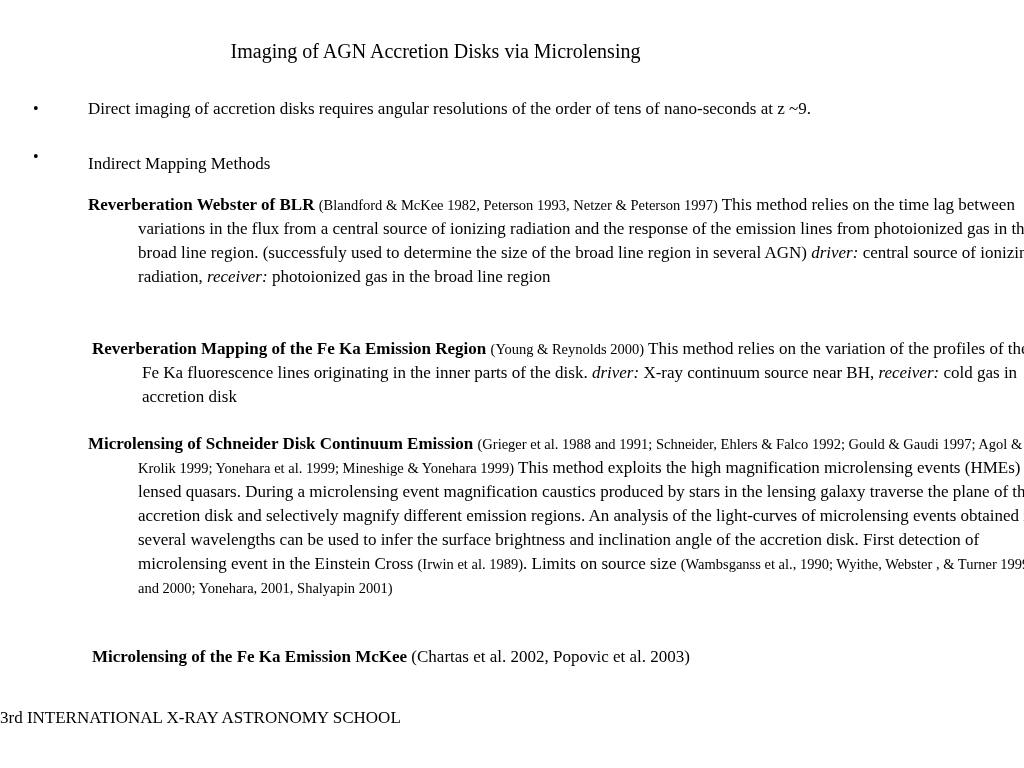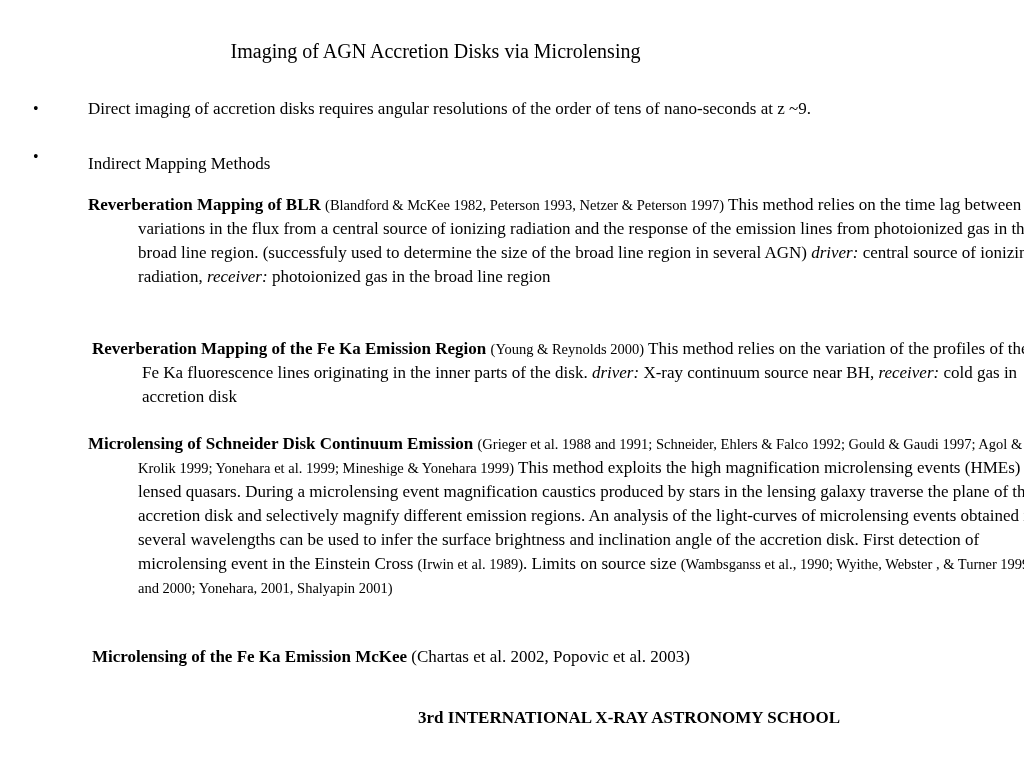--- a/index.html
+++ b/index.html
@@ -6,35 +6,35 @@
   body { width:1024px; height:768px; position:relative; overflow:hidden;
          font-family:"Liberation Serif", serif; color:#000; }
   .title { position:absolute; top:40px; left:0; width:871px; text-align:center; font-size:20px; }
   .bullet { position:absolute; left:33px; font-size:16px; }
   .btext { position:absolute; left:88px; font-size:17px; }
   .para { position:absolute; left:88px; width:910px; font-size:17px; line-height:24px;
           padding-left:50px; text-indent:-50px; }
   .para b { font-weight:bold; }
   .ref { font-size:14.5px;margin-top:47px; }
   .para i { }
-  .footer { position:absolute; top:708px; left:0; width:840px; text-align:right; font-size:17px;font-weight:bold; }
+  .footer { position:absolute; top:708px; left:0; width:840px; text-align:left; font-size:17px; }
 </style>
 </head>
 <body>
 
 <div class="title">Imaging of AGN Accretion Disks via Microlensing</div>
 
 <span class="bullet" style="top:100px">•</span>
 <span class="btext" style="top:99px">Direct imaging of accretion disks requires angular resolutions of the order of tens of nano-seconds at z ~9.</span>
 
 <span class="bullet" style="top:148px">•</span>
 <span class="btext" style="top:154px">Indirect Mapping Methods</span>
 
 <div class="para" style="top:193px">
-  <b>Reverberation Mapping of BLR</b>
+  <b>Reverberation Webster of BLR</b>
   <span class="ref">(Blandford &amp; McKee 1982, Peterson 1993, Netzer &amp; Peterson 1997)</span><span> This method relies on the time lag between variations in the flux from a central source of ionizing radiation and the response of the emission lines from photoionized gas in the broad line region. (successfuly used to determine the size of the broad line region in several AGN) </span><i>driver:</i><span> central source of ionizing radiation, </span><i>receiver:</i><span> photoionized gas in the broad line region</span>
 </div>
 
 <div class="para" style="top:337px; left:92px; width:906px;">
   <b>Reverberation Mapping of the Fe Ka Emission Region</b>
   <span class="ref">(Young &amp; Reynolds 2000)</span><span> This method relies on the variation of the profiles of the Fe Ka fluorescence lines originating in the inner parts of the disk. </span><i>driver:</i><span>  X-ray continuum source near BH, </span><i>receiver:</i><span> cold gas in accretion disk</span>
 </div>
 
 <div class="para" style="top:432px">
   <b>Microlensing of Schneider Disk Continuum Emission</b>

